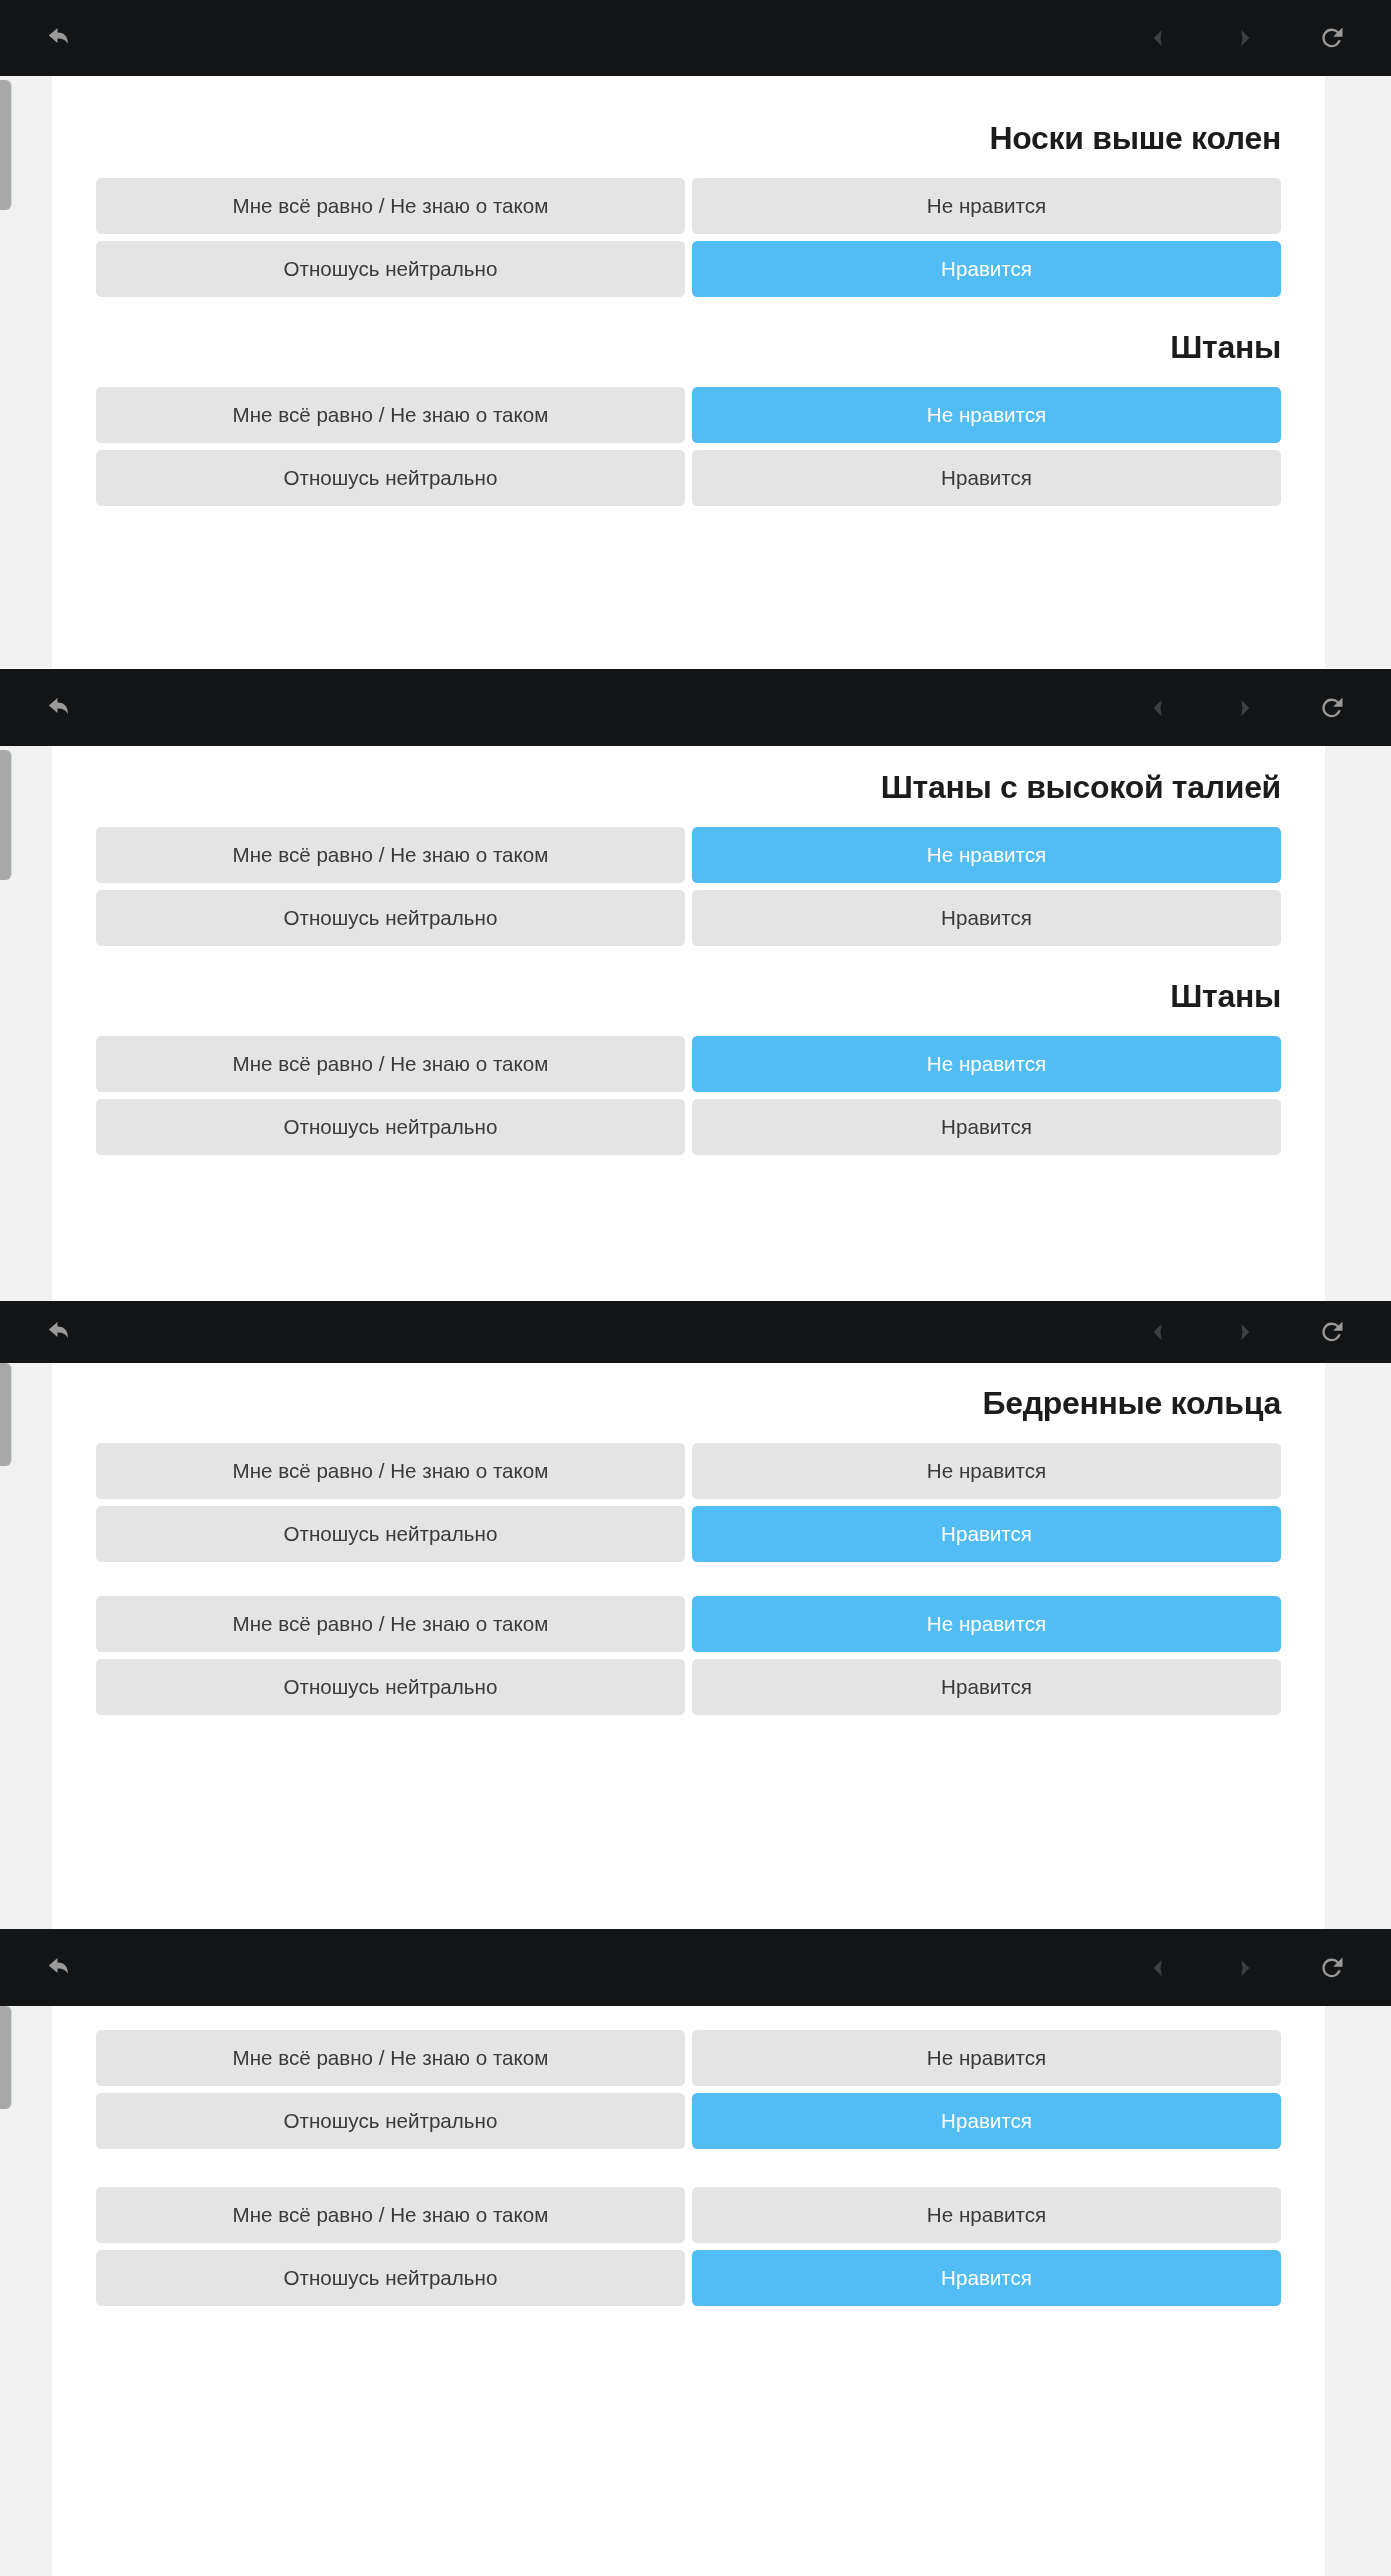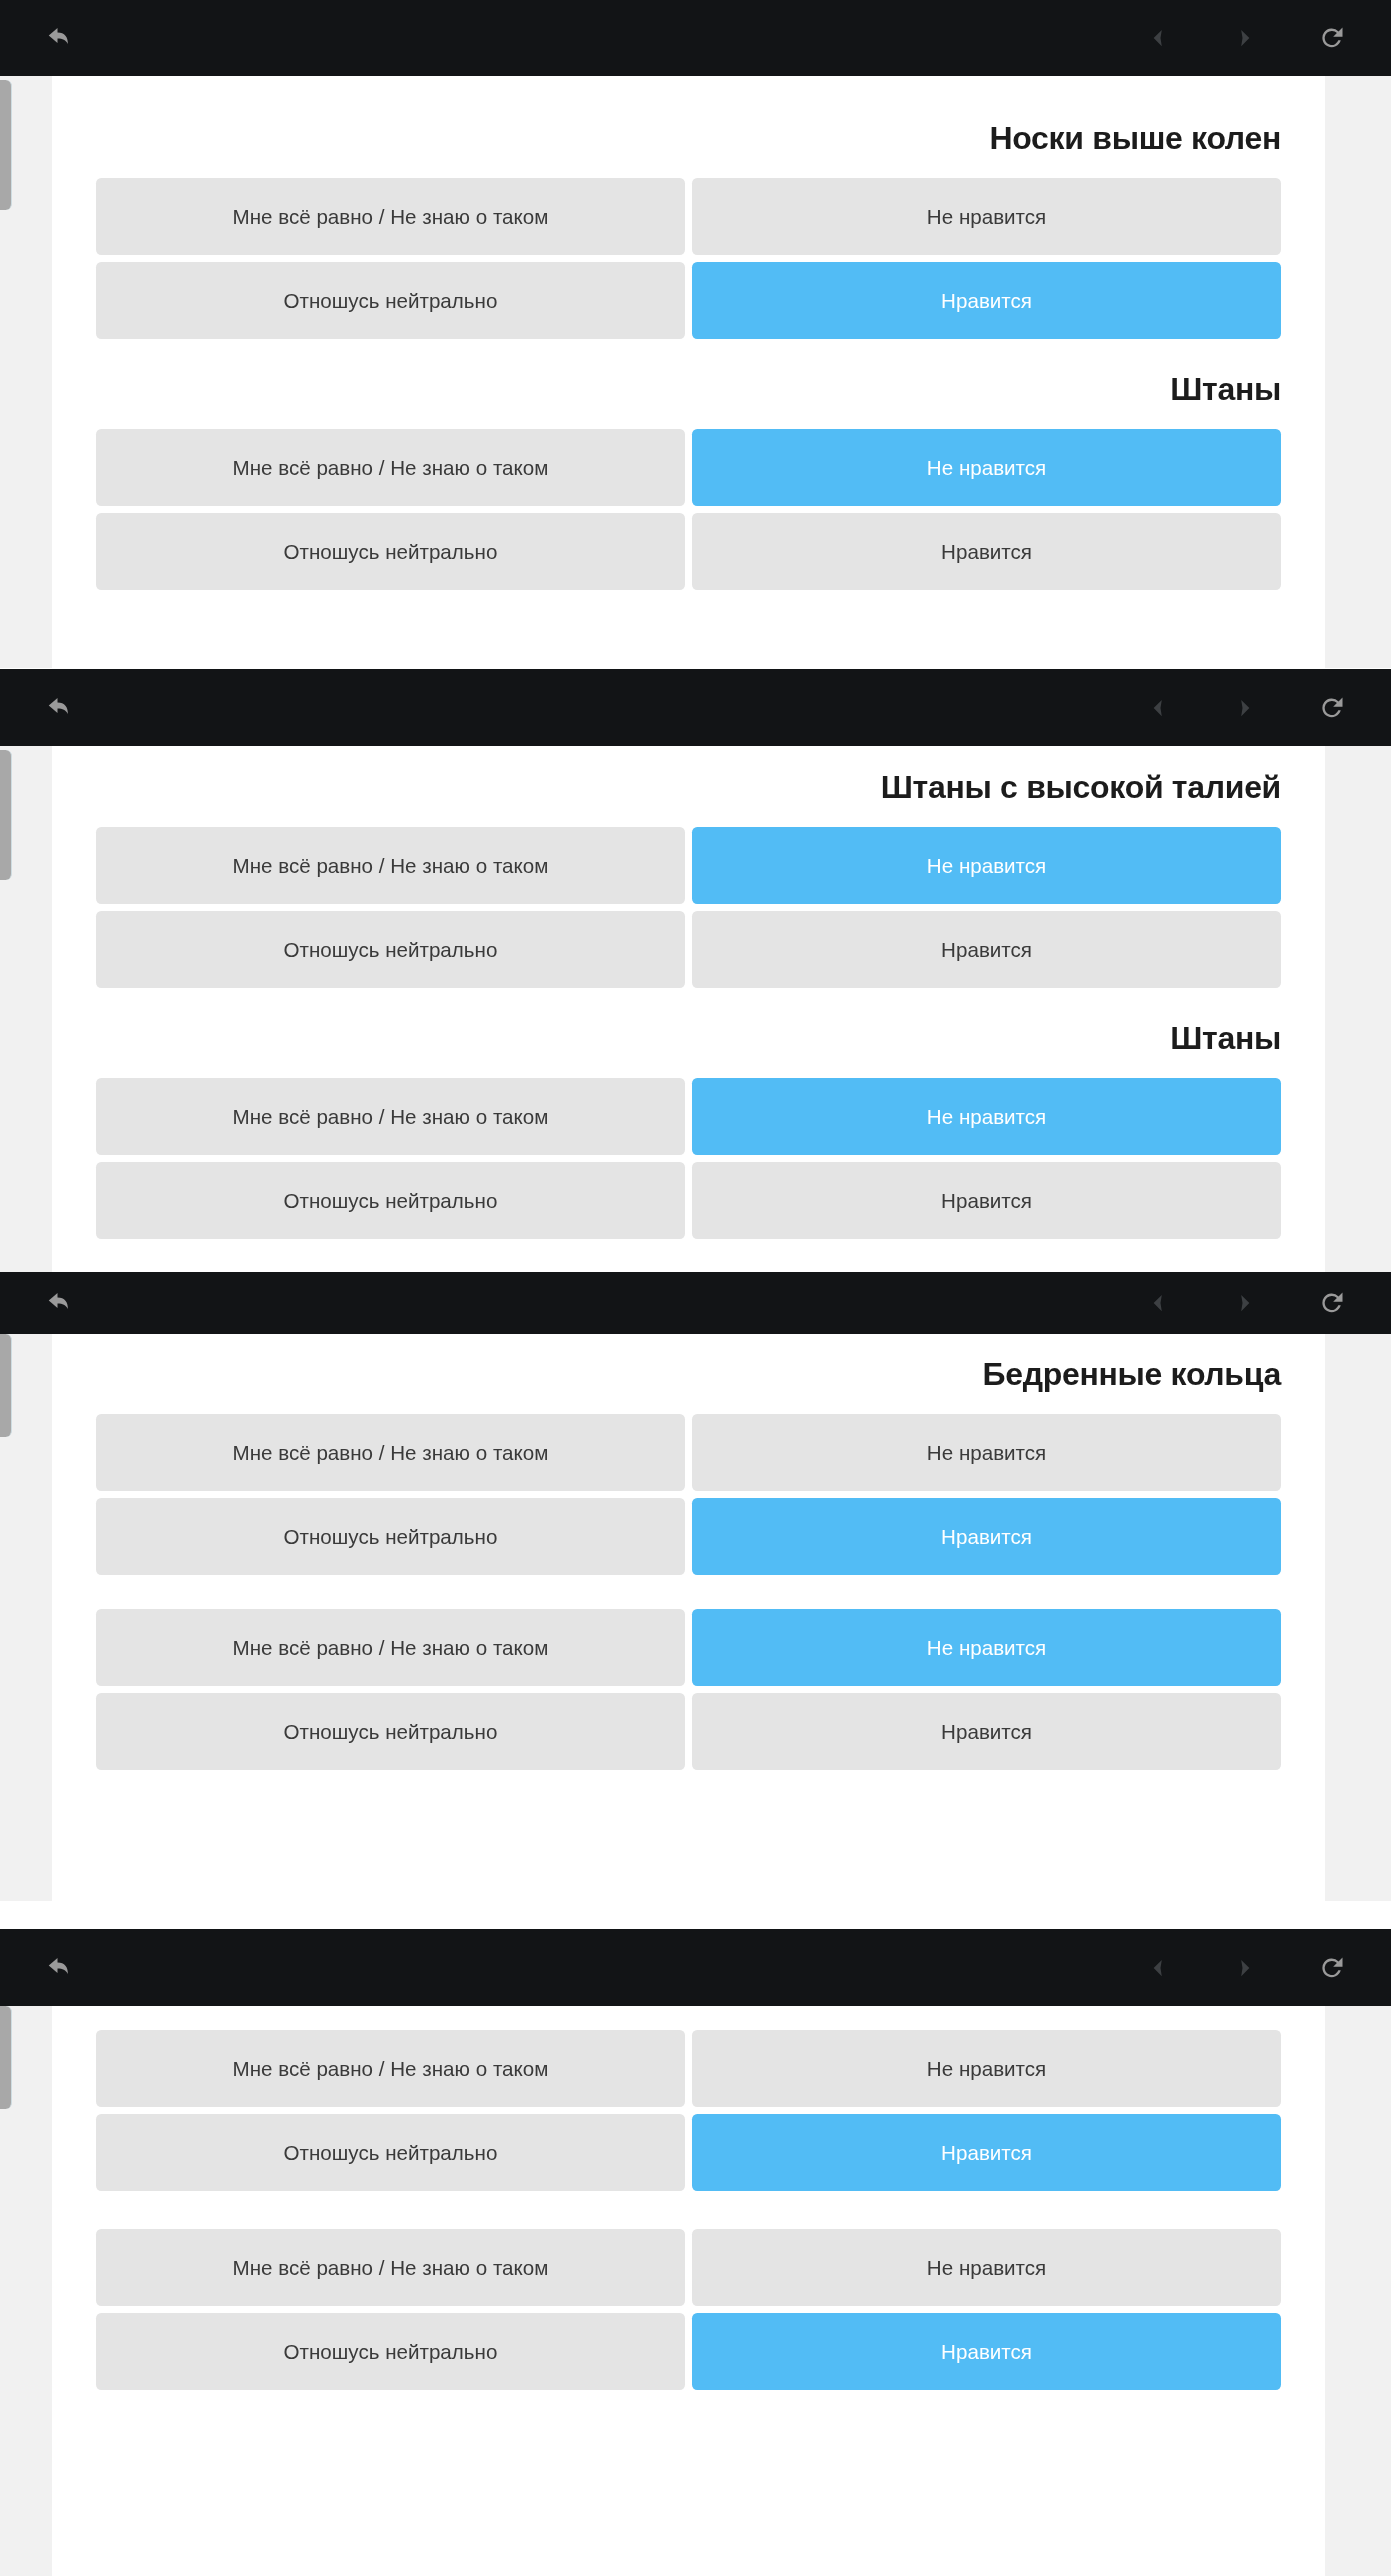--- a/index.html
+++ b/index.html
@@ -90,42 +90,42 @@
     text-align: right;
   }
 
   .opts {
     display: grid;
     grid-template-columns: 1fr 1fr;
     grid-gap: 7.2px 7.2px;
     margin-top: 24px;
   }
   .opt {
-    height: 77px;
+    height: 56px;
     border-radius: 5.2px;
     background: #e4e4e4;
     color: #3a3a3a;
     font-size: 20.6px;
     display: flex;
     align-items: center;
     justify-content: center;
     text-align: center;
     box-sizing: border-box;
     padding: 0 6.2px;
     user-select: none;
   }
   .opt.selected {
     background: #52bcf5;
     color: #ffffff;
   }
 
   
   #shot1 { top: 0px;    height: 669px; }
   #shot2 { top: 669px; height: 632px; }
-  #shot3 { top: 1272px; height: 629px; }
+  #shot3 { top: 1301px; height: 629px; }
   #shot4 { top: 1929px; height: 647px; }
 
   #shot1 .toolbar { top: 0px;   height: 76px; }
   #shot2 .toolbar { top: 0px;   height: 77px; }
   #shot3 .toolbar { top: 0px;   height: 62px; }
   #shot4 .toolbar { top: 0px;   height: 77px; }
 
   #shot1 .page { top: 76px; height: 592px; }
   #shot2 .page { top: 77px; height: 555px; }
   #shot3 .page { top: 62px; height: 567px; }

